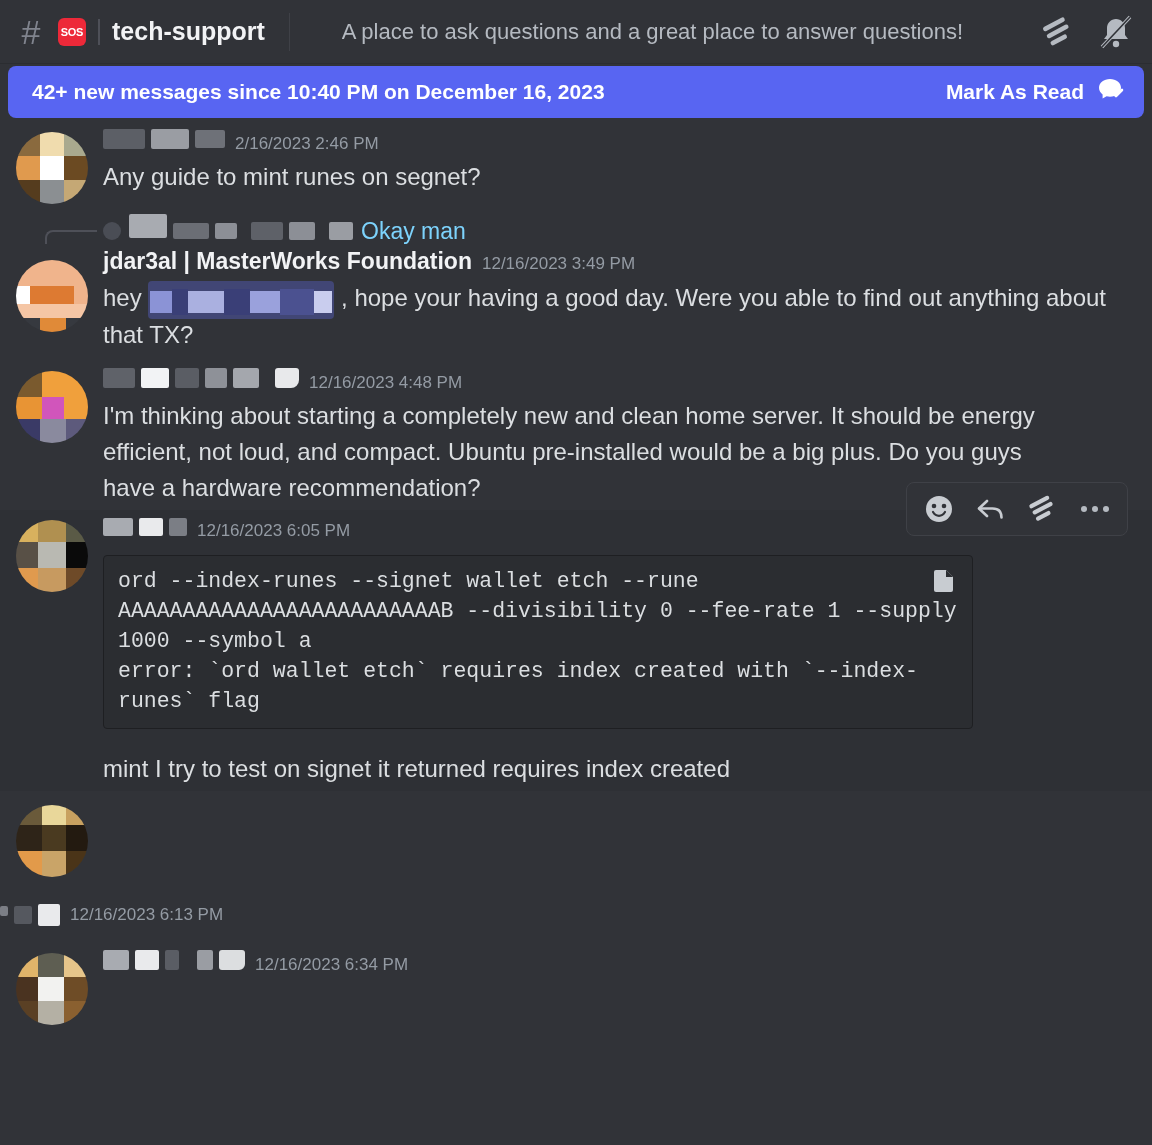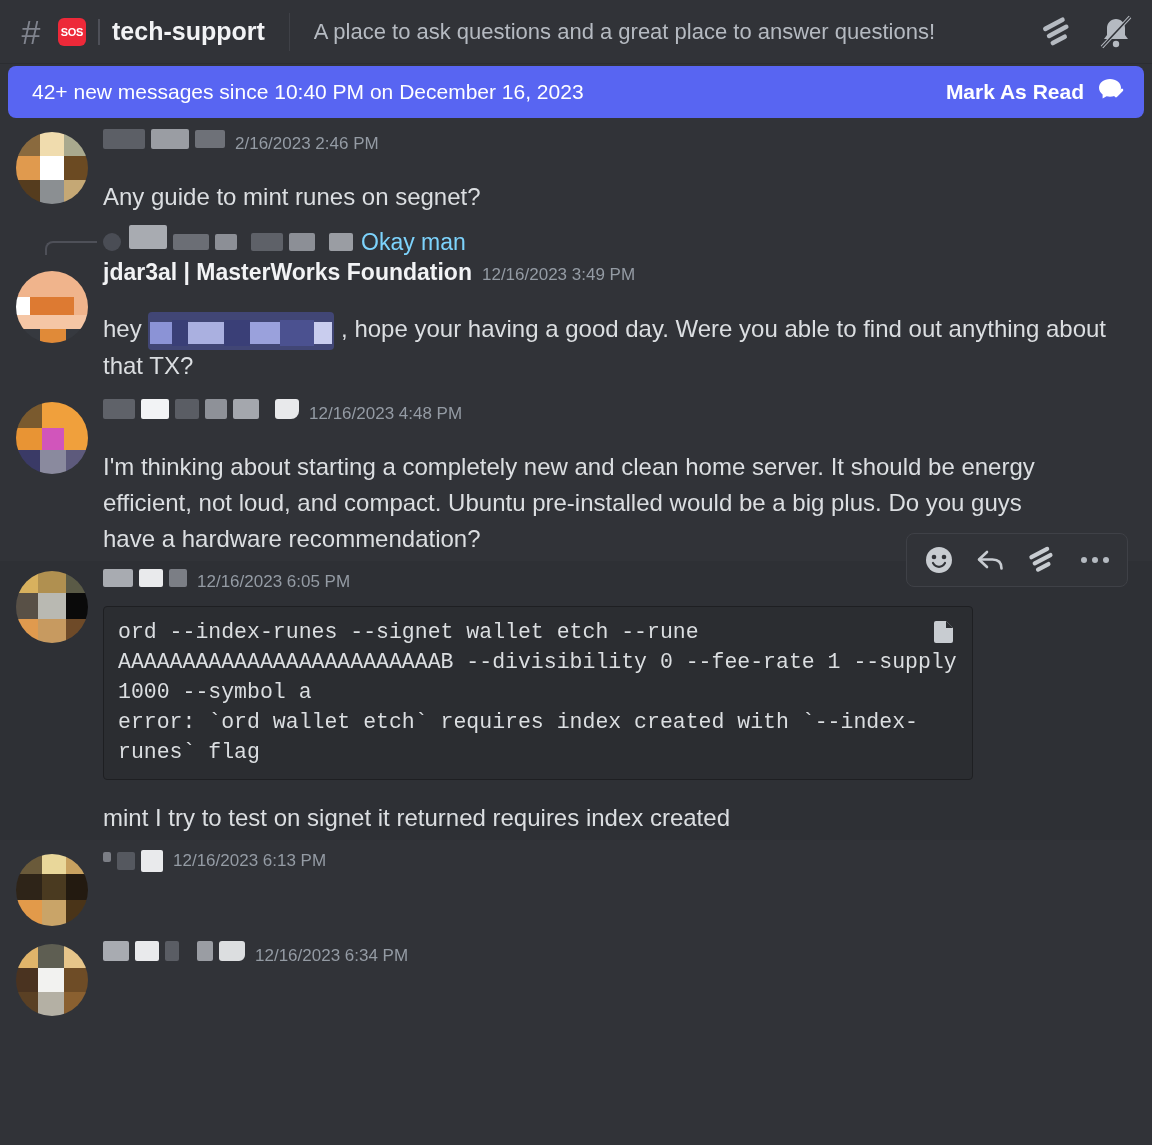--- a/index.html
+++ b/index.html
@@ -64,20 +64,21 @@
     background: #3f4147;
     margin: 0 24px;
     flex: 0 0 auto;
   }
   .channel-topic {
     font-size: 22px;
     color: #b5bac1;
     white-space: nowrap;
     overflow: hidden;
     flex: 1 1 auto;
+    margin-left: 28px;
   }
   .header-actions {
     display: flex;
     align-items: center;
     gap: 18px;
     margin-left: 14px;
     flex: 0 0 auto;
   }
   .hdr-icon { width: 40px; height: 40px; color: #b5bac1; display: flex; align-items:center; justify-content:center; }
 
@@ -90,21 +91,21 @@
     background: #5865f2;
     border-radius: 8px;
     display: flex;
     align-items: center;
     justify-content: space-between;
     padding: 0 18px 0 24px;
     z-index: 20;
   }
   .new-messages-text {
     font-size: 21px;
-    font-weight: normal;
+    font-weight: bold;
     color: #ffffff;
   }
   .mark-read-group {
     display: flex;
     align-items: center;
     gap: 10px;
   }
   .mark-read-label {
     font-size: 21px;
     font-weight: bold;
@@ -165,21 +166,20 @@
     font-size: 17px;
     color: #949ba4;
     white-space: nowrap;
   }
   .msg-text {
     font-size: 24px;
     line-height: 36px;
     color: #dbdee1;
     word-wrap: break-word;
     white-space: pre-wrap;
-    margin-top: 20px;
   }
   .edited-tag {
     font-size: 15px;
     color: #949ba4;
   }
 
   
   .reply-reference {
     display: flex;
     align-items: center;
@@ -220,21 +220,21 @@
     position: relative;
     top: 2px;
   }
   .mention-px { display: inline-block; vertical-align: middle; }
 
   
   .code-block {
     background: #2b2d31;
     border: 1px solid #1e1f22;
     border-radius: 4px;
-    margin: 8px 0 3px 0;
+    margin: 8px 0 22px 0;
     padding: 10px 14px 12px 14px;
     position: relative;
     max-width: 870px;
   }
   .code-text {
     font-family: "Liberation Mono", "DejaVu Sans Mono", monospace;
     font-size: 21.5px;
     line-height: 30px;
     color: #dbdee1;
     white-space: pre-wrap;
@@ -474,21 +474,21 @@
           </svg>
         </div>
         <div class="code-text">ord --index-runes --signet wallet etch --rune AAAAAAAAAAAAAAAAAAAAAAAAAB --divisibility 0 --fee-rate 1 --supply 1000 --symbol a
 error: `ord wallet etch` requires index created with `--index-runes` flag</div>
       </div>
 
       <div class="msg-text">mint I try to test on signet it returned requires index created</div>
     </div>
   </div>
 
-  <div class="message" style="padding-top:10px;">
+  <div class="message" style="padding-top:10px;flex-direction:column;">
     <div class="avatar-col">
       <div class="avatar">
         <span class="avatar-px" style="left:0;top:0;width:26px;height:20px;background:#6a5a3a;"></span>
         <span class="avatar-px" style="left:26px;top:0;width:24px;height:20px;background:#e9d79a;"></span>
         <span class="avatar-px" style="left:50px;top:0;width:22px;height:20px;background:#c8a160;"></span>
         <span class="avatar-px" style="left:0;top:20px;width:26px;height:26px;background:#2e2418;"></span>
         <span class="avatar-px" style="left:26px;top:20px;width:24px;height:26px;background:#4a3a20;"></span>
         <span class="avatar-px" style="left:50px;top:20px;width:22px;height:26px;background:#231a10;"></span>
         <span class="avatar-px" style="left:0;top:46px;width:26px;height:26px;background:#e29a4a;"></span>
         <span class="avatar-px" style="left:26px;top:46px;width:24px;height:26px;background:#c9a468;"></span>

